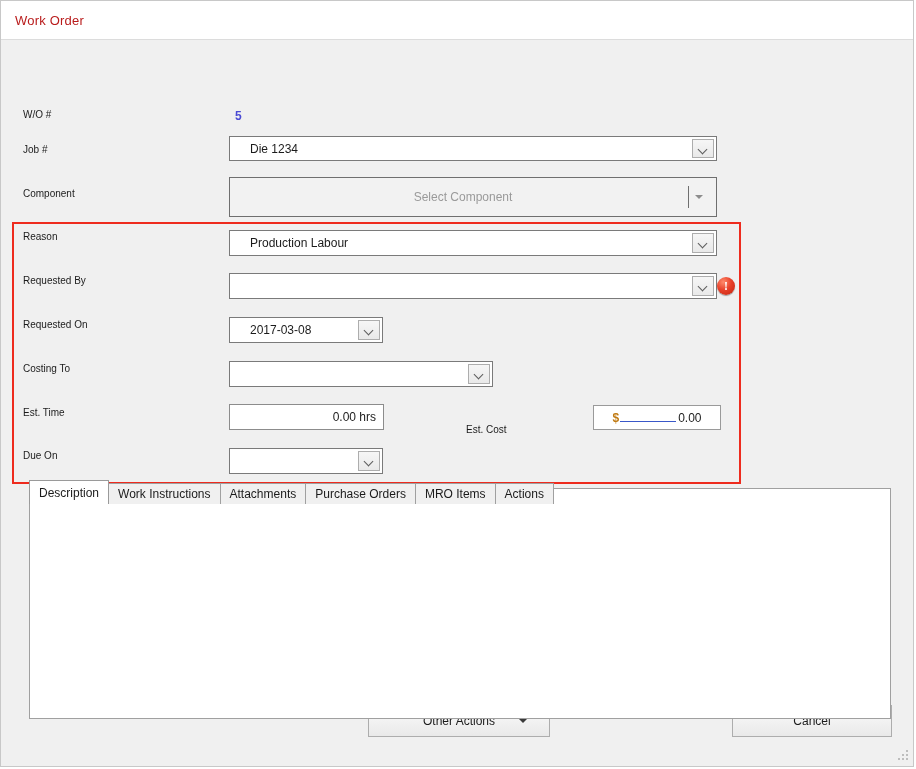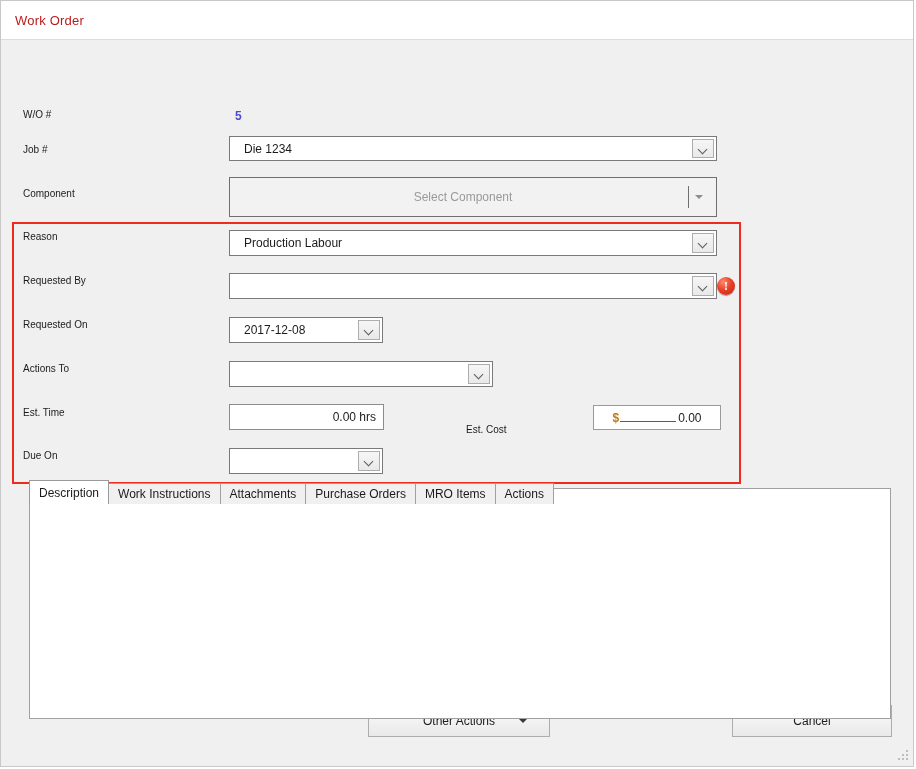--- a/index.html
+++ b/index.html
@@ -70,21 +70,21 @@
     box-sizing: border-box;
     background: #ffffff;
     border: 1px solid #7a7a7a;
     display: flex;
     align-items: stretch;
   }
   .combo .combo-text {
     flex: 1 1 auto;
     display: flex;
     align-items: center;
-    padding: 0 14px;
+    padding: 0 20px;
     font-size: 12px;
     color: #1b1b1b;
     overflow: hidden;
     white-space: nowrap;
   }
   .combo .combo-text.center {
     justify-content: center;
     color: #9a9a9a;
   }
   .combo .combo-btn {
@@ -339,27 +339,27 @@
       <div class="combo-btn">
           <i class="chev"></i>
         </div>
     </div>
     <div class="err-icon" style="left:716px; top:237px;">
       <span>!</span>
     </div>
 
     <span class="lbl" style="left:22px; top:279px;">Requested On</span>
     <div class="combo" style="left:228px; top:277px; width:154px; height:26px;">
-      <div class="combo-text">2017-12-08</div>
-      <div class="combo-btn">
-          <i class="chev"></i>
-        </div>
-    </div>
-
-    <span class="lbl" style="left:22px; top:323px;">Actions To</span>
+      <div class="combo-text">2017-03-08</div>
+      <div class="combo-btn">
+          <i class="chev"></i>
+        </div>
+    </div>
+
+    <span class="lbl" style="left:22px; top:323px;">Costing To</span>
     <div class="combo" style="left:228px; top:321px; width:264px; height:26px;">
       <div class="combo-text"></div>
       <div class="combo-btn">
           <i class="chev"></i>
         </div>
     </div>
 
     <span class="lbl" style="left:22px; top:367px;">Est. Time</span>
     <div class="tbox right" style="left:228px; top:364px; width:155px; height:26px;">
       <span>0.00 hrs</span>

